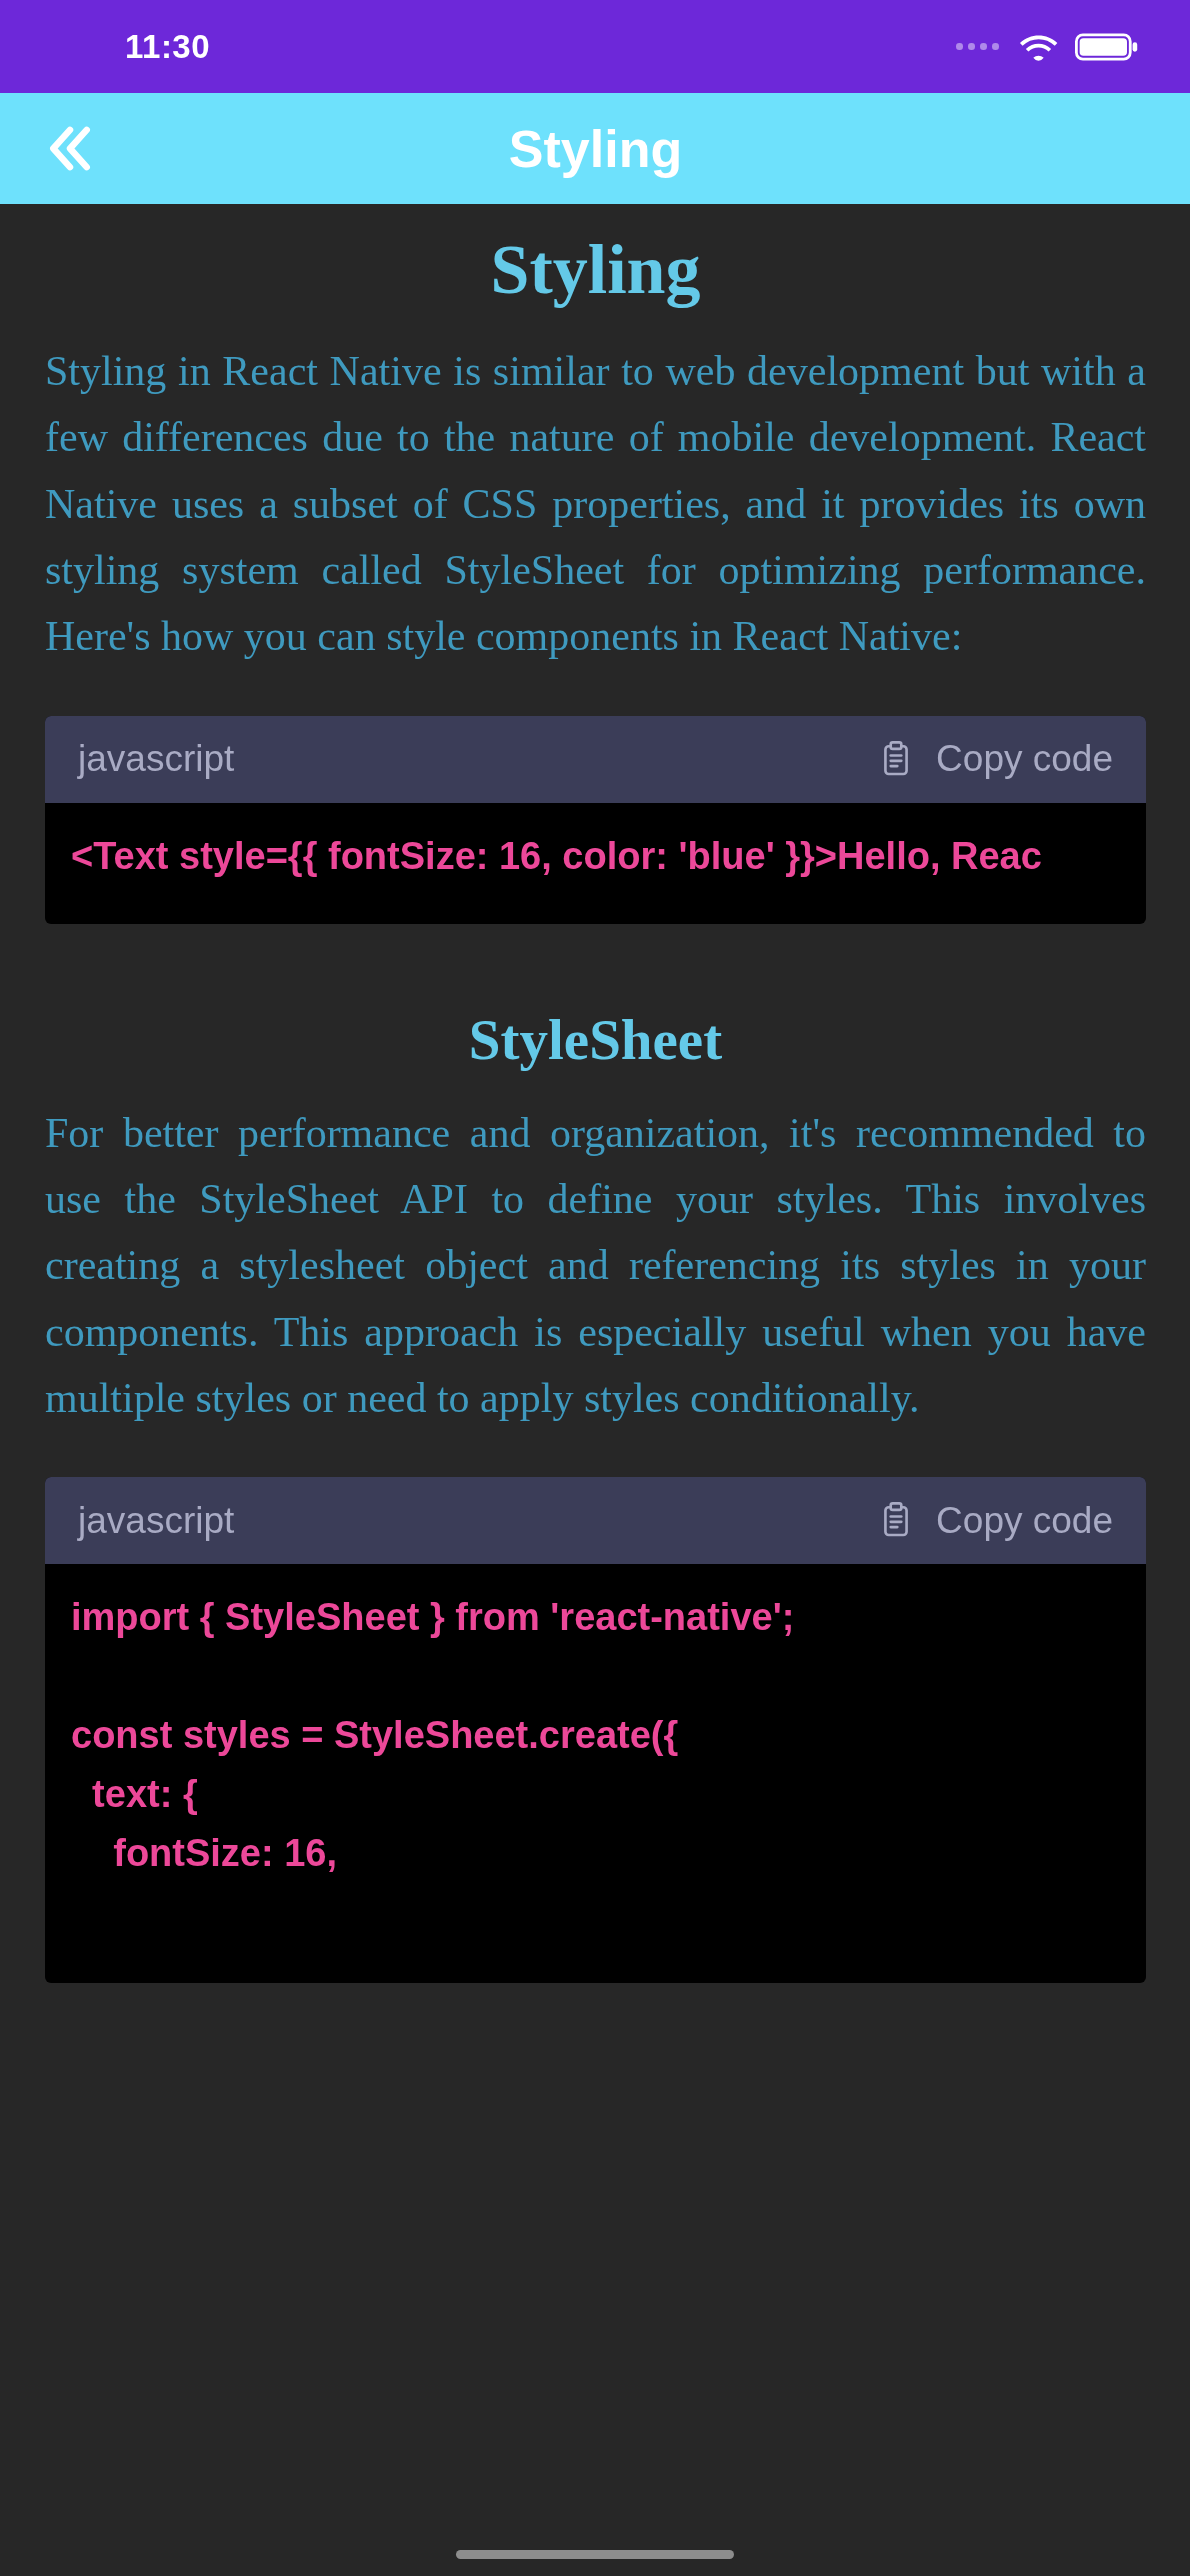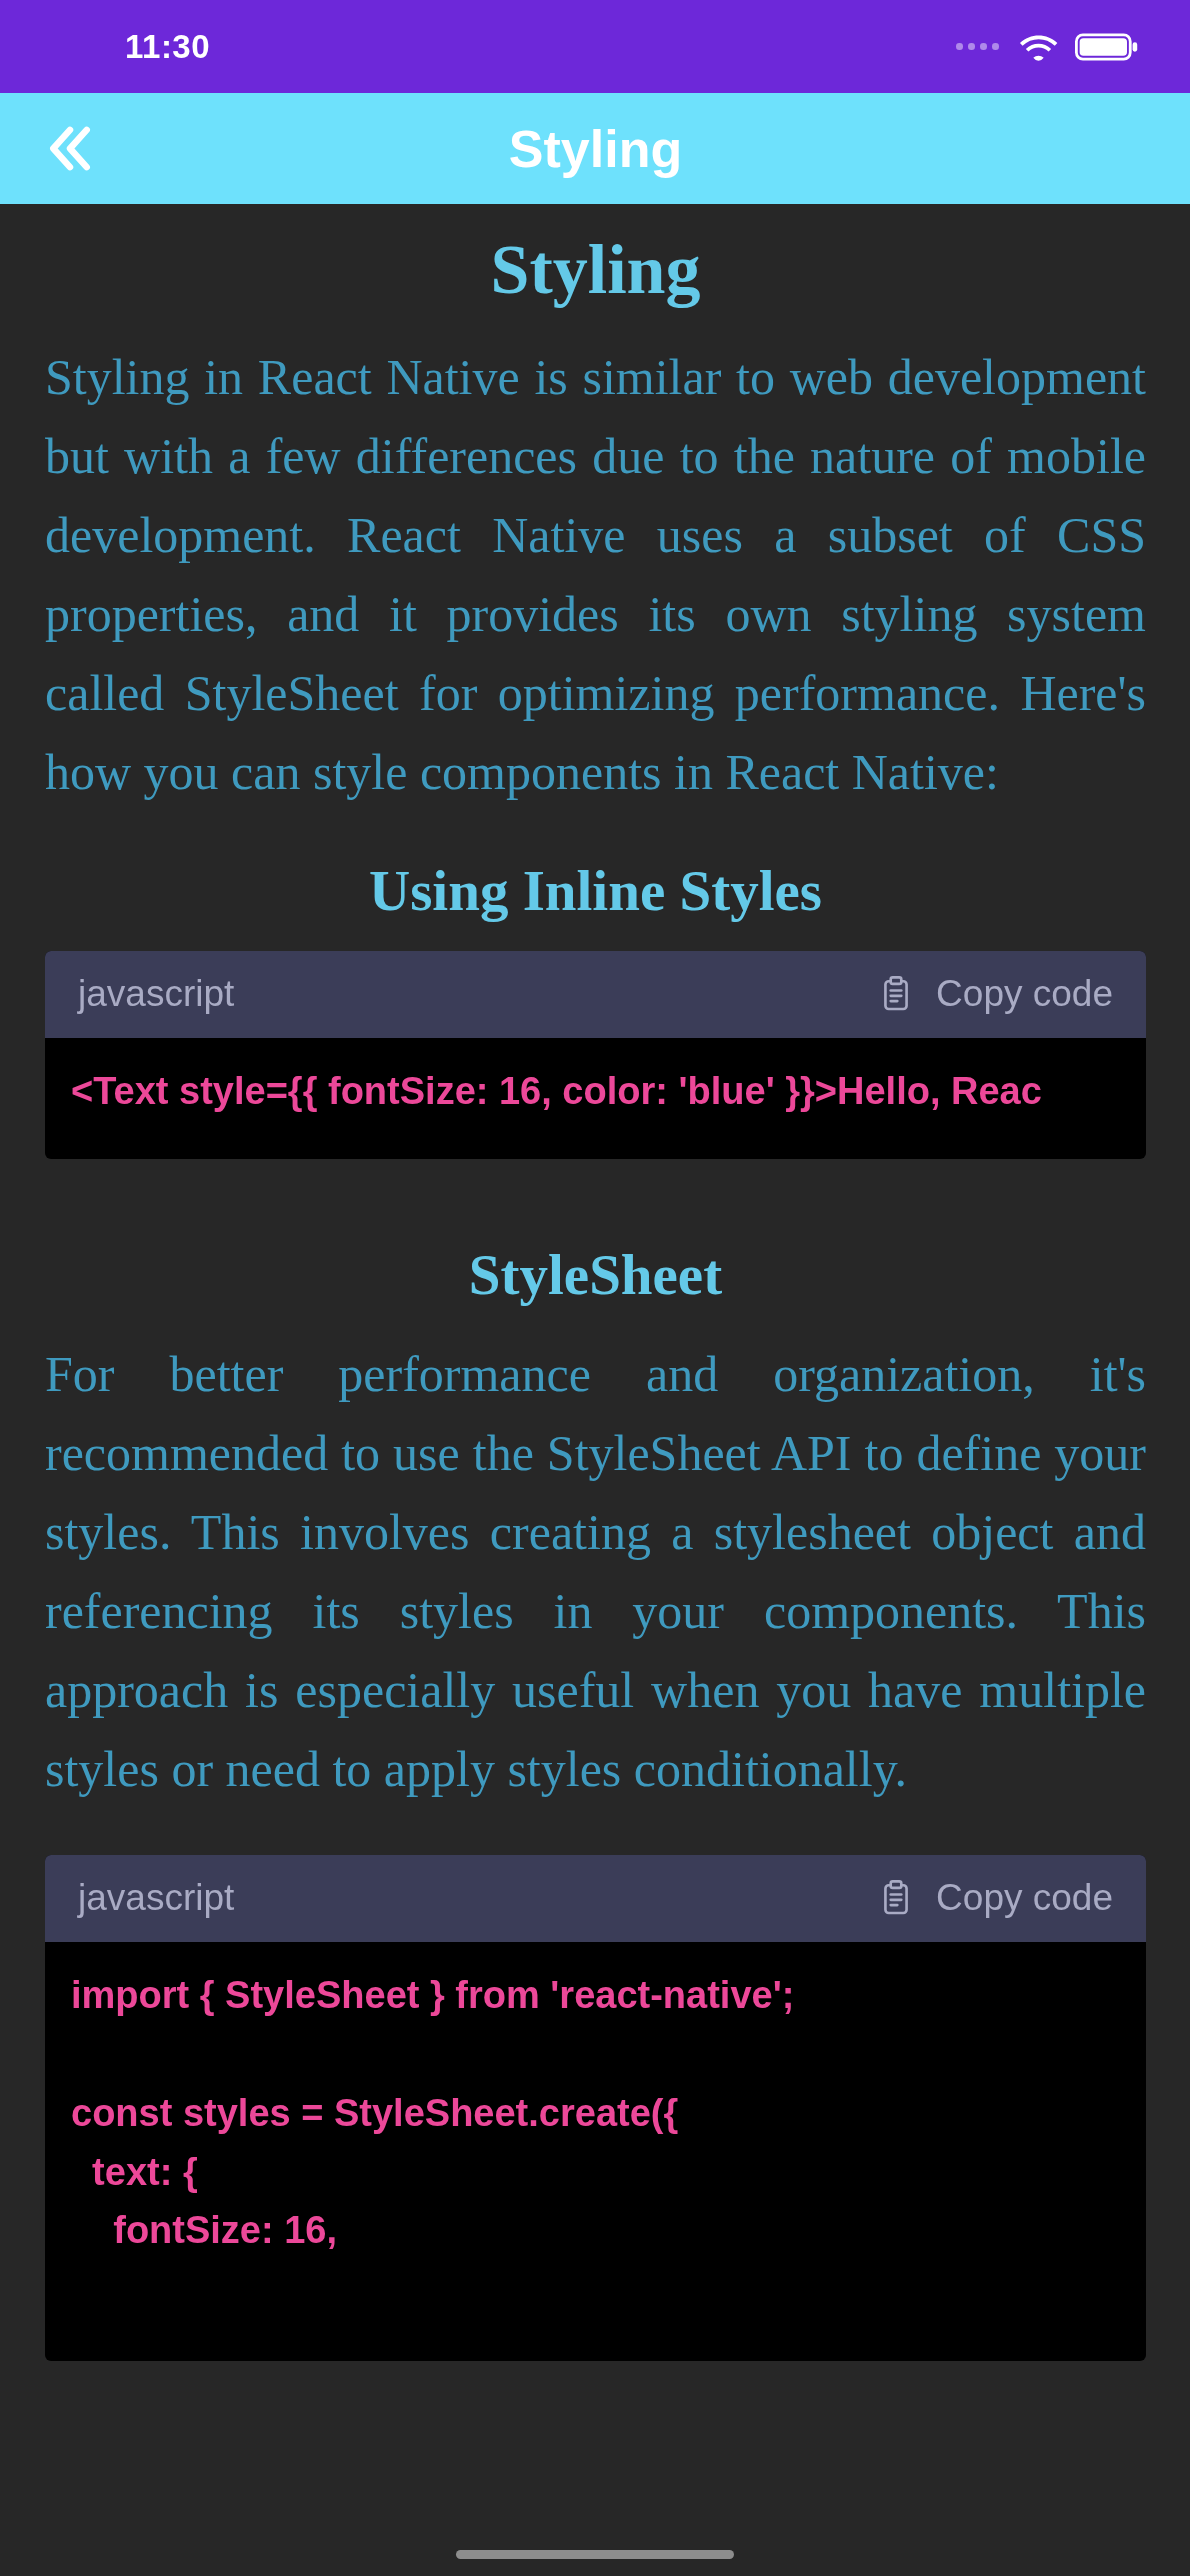--- a/index.html
+++ b/index.html
@@ -72,21 +72,21 @@
     font-family: Georgia, "Times New Roman", serif;
     font-weight: 700;
     font-size: 70px;
     text-align: center;
     margin-top: 16.7px;
     margin-bottom: 28px;
   }
   .body-text {
     color: #3f9abf;
     font-family: Georgia, "Times New Roman", serif;
-    font-size: 50px;
+    font-size: 42px;
     line-height: 1.58;
     text-align: justify;
     text-justify: inter-word;
     margin-bottom: 46px;
   }
   .h2 {
     color: #64c9e8;
     font-family: Georgia, "Times New Roman", serif;
     font-weight: 700;
     font-size: 57px;
@@ -179,21 +179,20 @@
       <path d="M46 8 L28 28 L46 48" stroke="#fff" stroke-width="7" fill="none" stroke-linecap="round" stroke-linejoin="round"></path>
     </svg>
   </div>
   <div class="nav-title">Styling</div>
 </div>
 
 <div class="content">
   <div class="h1">Styling</div>
   <div class="body-text">Styling in React Native is similar to web development but with a few differences due to the nature of mobile development. React Native uses a subset of CSS properties, and it provides its own styling system called StyleSheet for optimizing performance. Here's how you can style components in React Native:</div>
 
-  <div class="h2">Using Inline Styles</div>
   <div class="code-block">
     <div class="code-header">
       <span class="code-lang">javascript</span>
       <div class="copy-btn">
         <svg width="32" height="37" viewBox="0 0 24 28">
           <rect x="4" y="4" width="16" height="21" rx="2.5" stroke="#a9abc4" stroke-width="2" fill="none"></rect>
           <rect x="8" y="1" width="8" height="5" rx="1.5" stroke="#a9abc4" stroke-width="2" fill="#3b3d58"></rect>
           <line x1="8" y1="11" x2="16" y2="11" stroke="#a9abc4" stroke-width="2" stroke-linecap="round"></line>
           <line x1="8" y1="15" x2="16" y2="15" stroke="#a9abc4" stroke-width="2" stroke-linecap="round"></line>
           <line x1="8" y1="19" x2="13" y2="19" stroke="#a9abc4" stroke-width="2" stroke-linecap="round"></line>

